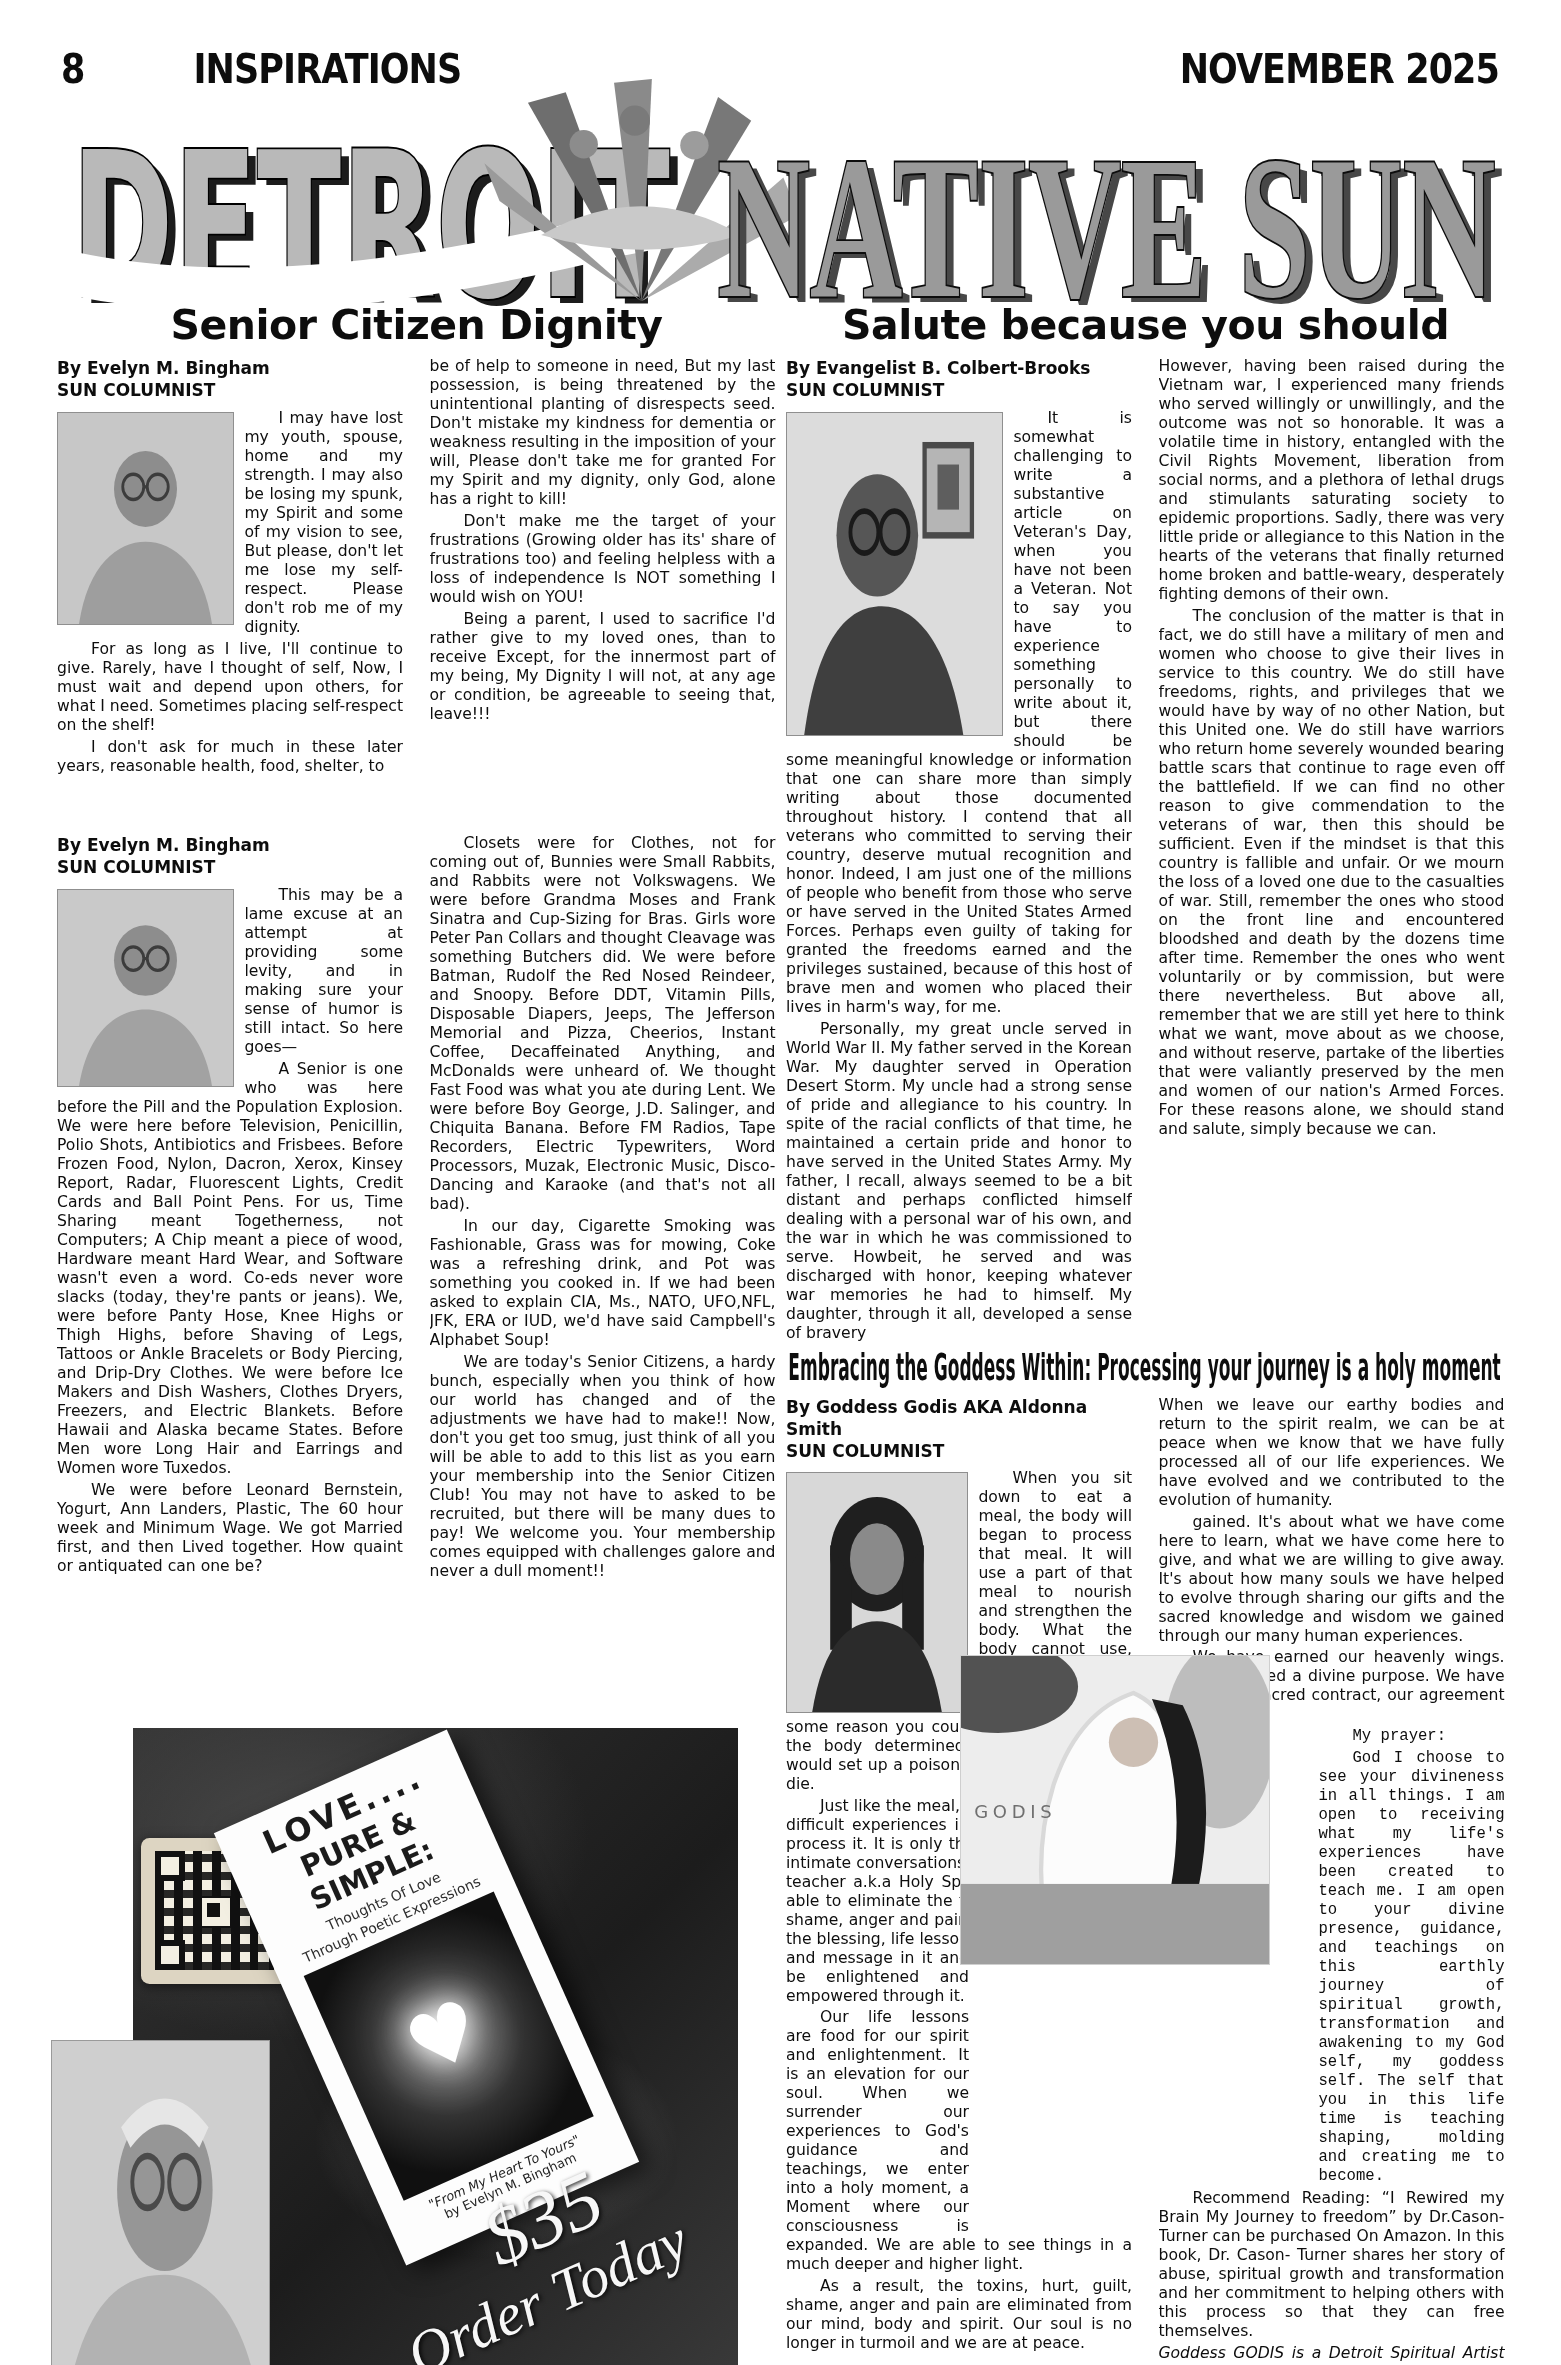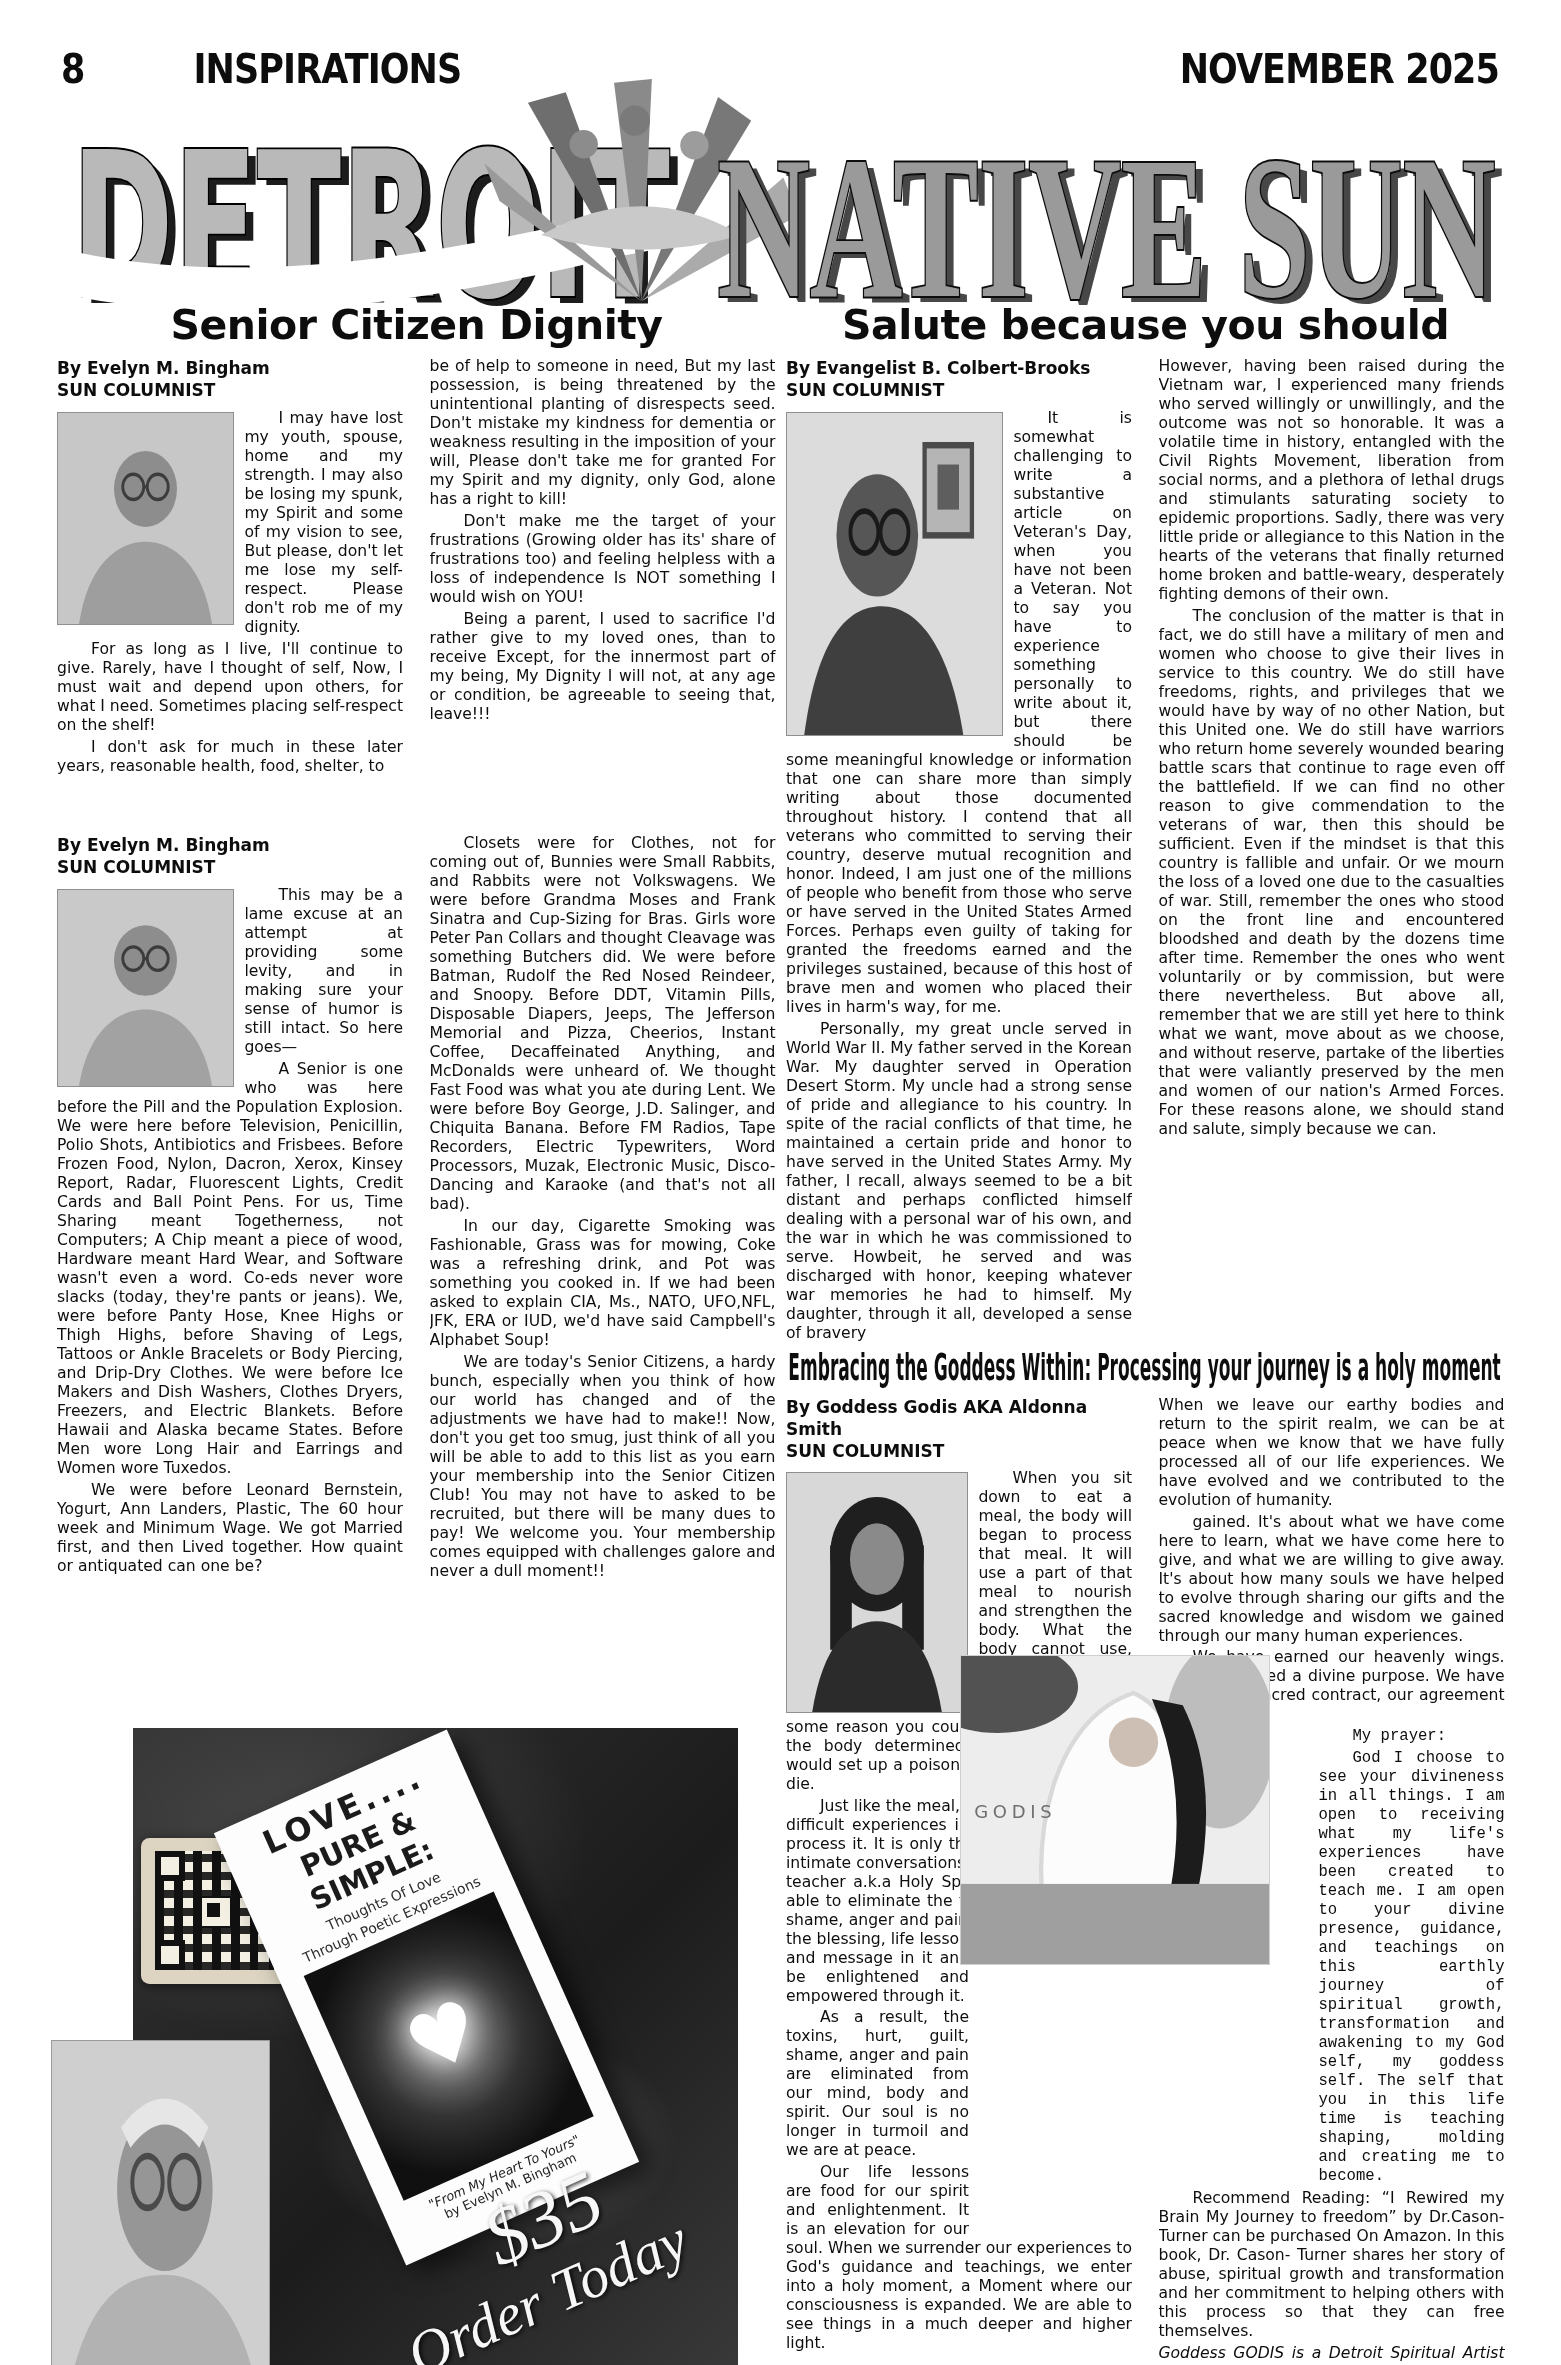--- a/index.html
+++ b/index.html
@@ -206,22 +206,22 @@
             <ellipse cx="50" cy="34" rx="26" ry="24" fill="#1f1f1f"></ellipse>
             <path d="M24,30 v44 h12 v-30 z M76,30 v44 h-12 v-30 z" fill="#1f1f1f"></path>
             <circle cx="50" cy="36" r="15" fill="#8a8a8a"></circle>
             <path d="M14,100 C20,72 34,62 50,62 C66,62 80,72 86,100 Z" fill="#2b2b2b"></path>
           </svg>
         </div>
         <div class="spacer-r"></div>
         <div class="flow">
             <p>When you sit down to eat a meal, the body will began to process that meal. It will use a part of that meal to nourish  and strengthen the body. What the body cannot use, you will eliminate when you go to the bathroom. If for some reason you could not eliminate what the body determined was not useful, it would set up a poison in you and you could die.</p>
             <p>Just like the meal, when you go through difficult experiences in your life, you must process it. It is only through your deep and intimate conversations with God (your inner teacher a.k.a Holy Spirit ) that you will be able to eliminate the toxins, the hurt, guilt, shame, anger and pain and receive the gift, the blessing, life lesson and message in it and be enlightened and empowered through it.</p>
+            <p>Our life lessons are food for our spirit and enlightenment. It is an elevation for our soul. When we surrender our experiences to God's guidance and teachings, we enter into a holy moment, a Moment where our consciousness is expanded. We are able to see things in a much deeper and higher light.</p>
             <p>As a result, the toxins, hurt, guilt, shame, anger and pain are eliminated from our mind, body and spirit. Our soul is no longer in turmoil and we are at peace.</p>
-            <p>Our life lessons are food for our spirit and enlightenment. It is an elevation for our soul. When we surrender our experiences to God's guidance and teachings, we enter into a holy moment, a Moment where our consciousness is expanded. We are able to see things in a much deeper and higher light.</p>
           </div>
       </div>
       <div class="col">
         <div class="flow cont goddess-c4">
             <p>When we leave our earthy bodies and return to the spirit realm, we can be at peace when we know that we have fully processed all of our life experiences. We have evolved and we contributed to the evolution of humanity.</p>
             <p>gained. It's about what we have come here to learn, what we have come here to give, and what we are willing to give away. It's about how many souls we have helped to evolve through sharing our gifts and the sacred knowledge and wisdom we gained through our many human experiences.</p>
             <p>We have earned our heavenly wings. We have served a divine purpose. We have fulfilled our sacred contract, our agreement with God.</p>
             <p>My prayer:</p>
             <p>God I choose to see your divineness in all things. I am open to receiving what my life's experiences have been created to teach me. I am open to your divine presence, guidance, and teachings on this earthly journey of spiritual growth, transformation and awakening to my God self, my goddess self. The self that you in this life time is teaching shaping, molding and creating me to become.</p>
             <p>Recommend Reading:  “I Rewired my Brain My Journey to freedom” by Dr.Cason-Turner can be purchased On  Amazon. In this book, Dr. Cason- Turner shares her story of abuse, spiritual growth and transformation and her commitment to helping others with this process so that they can free themselves.</p>

